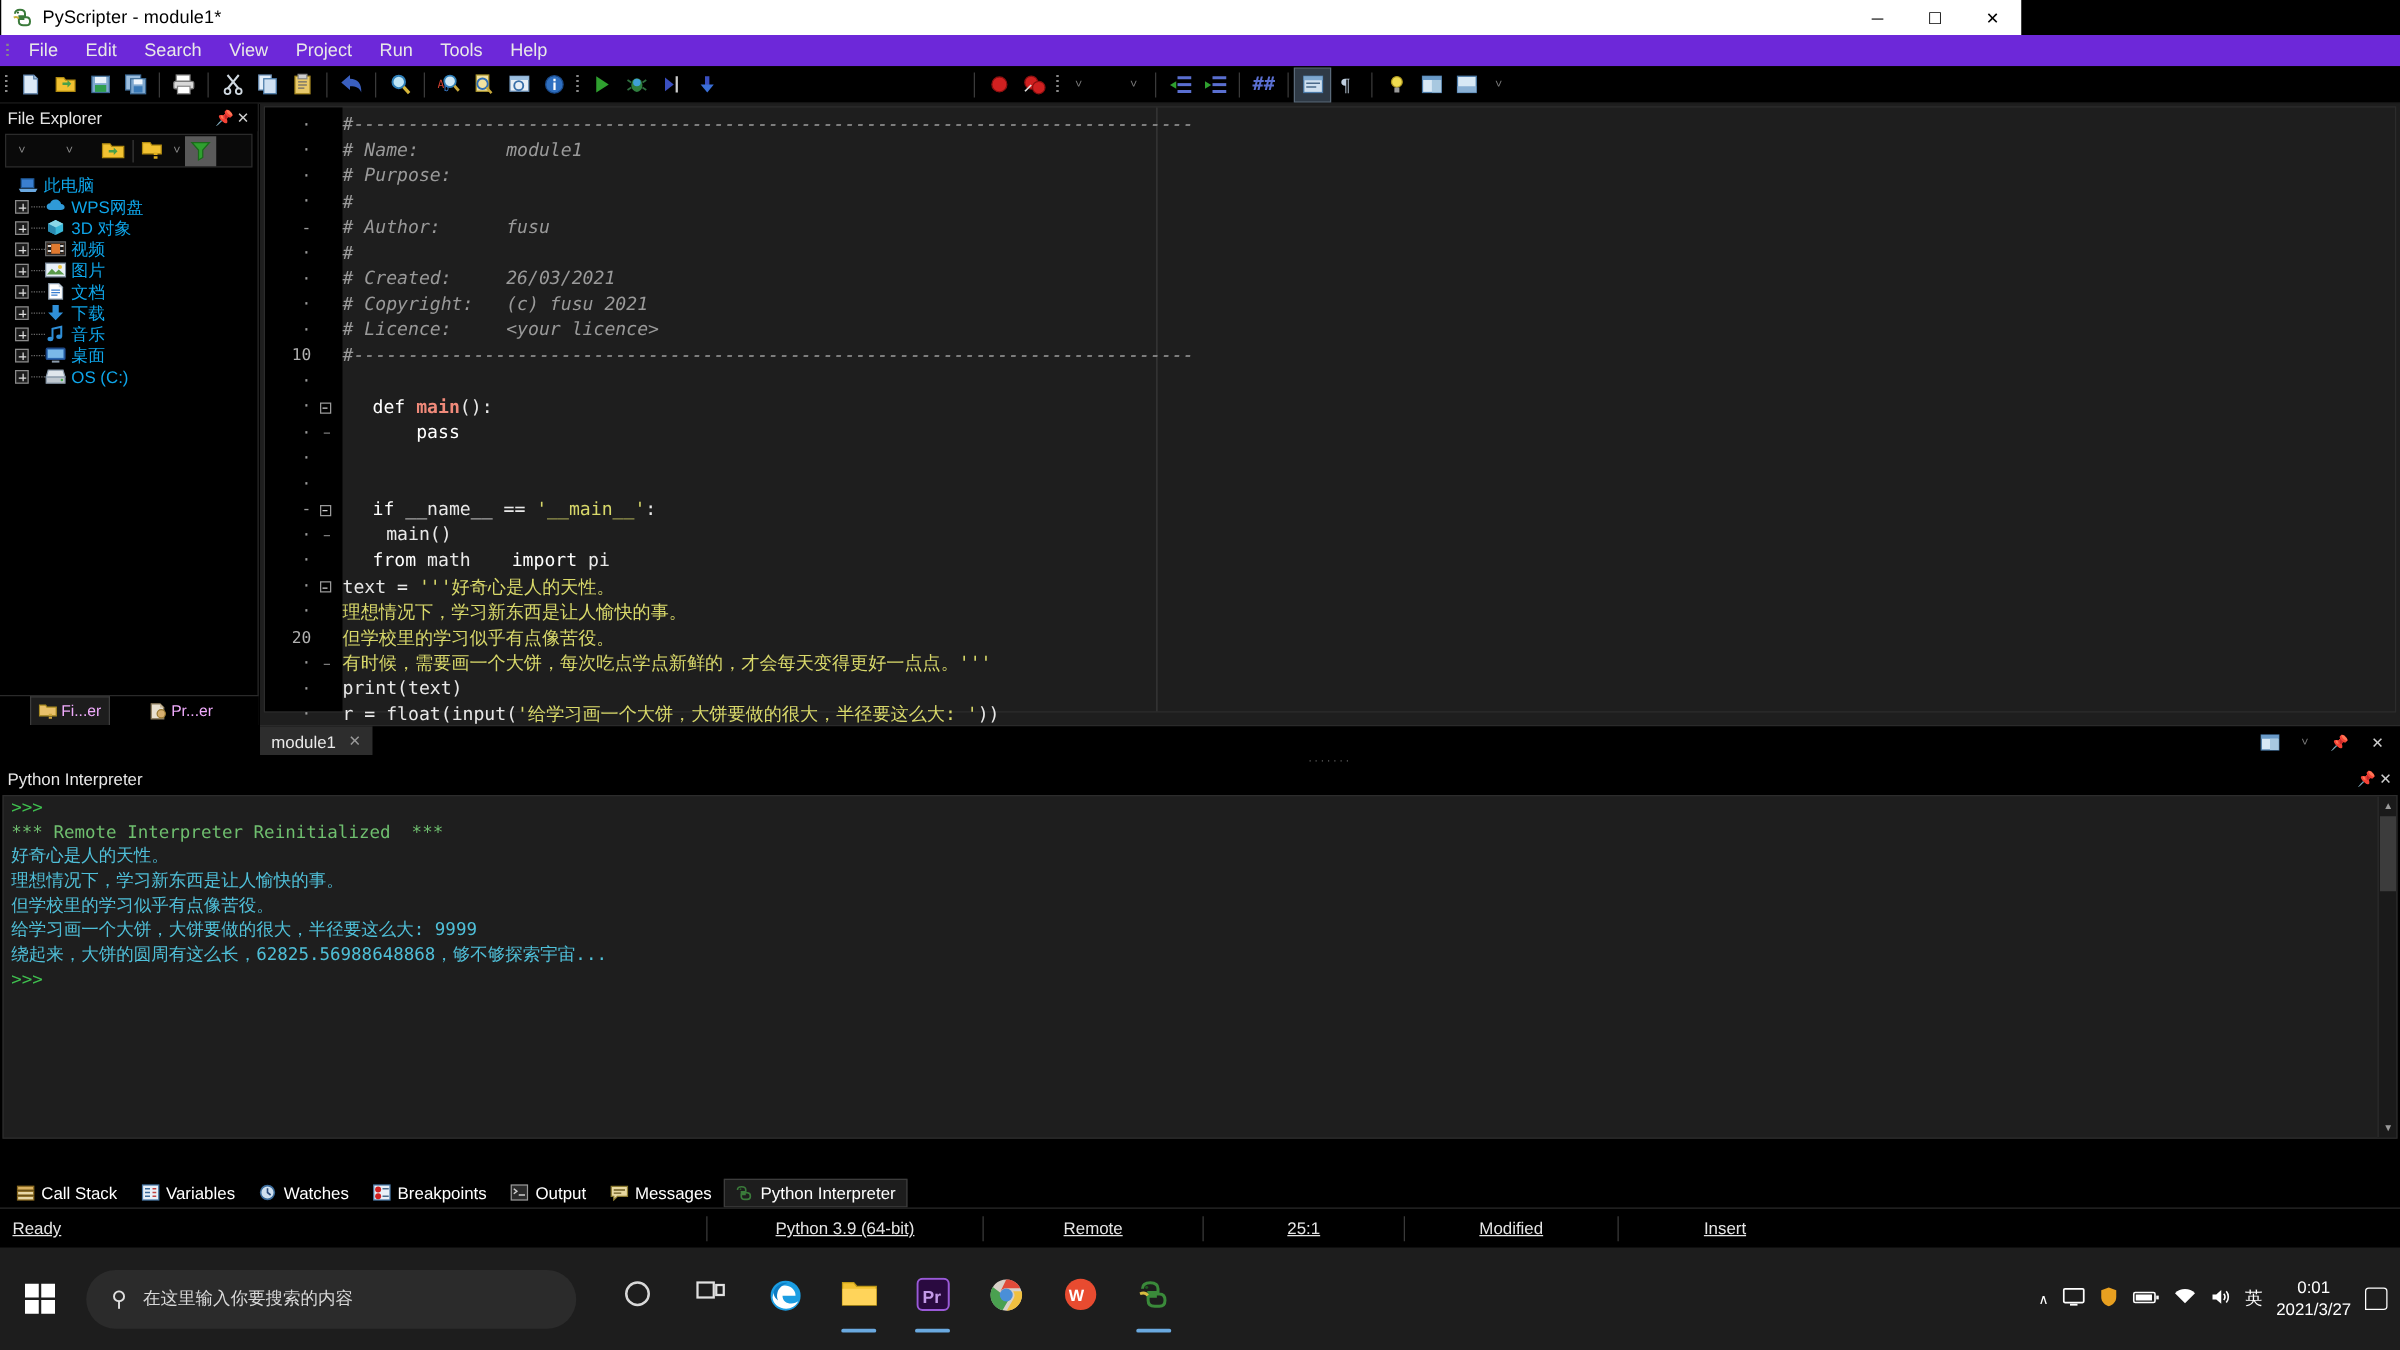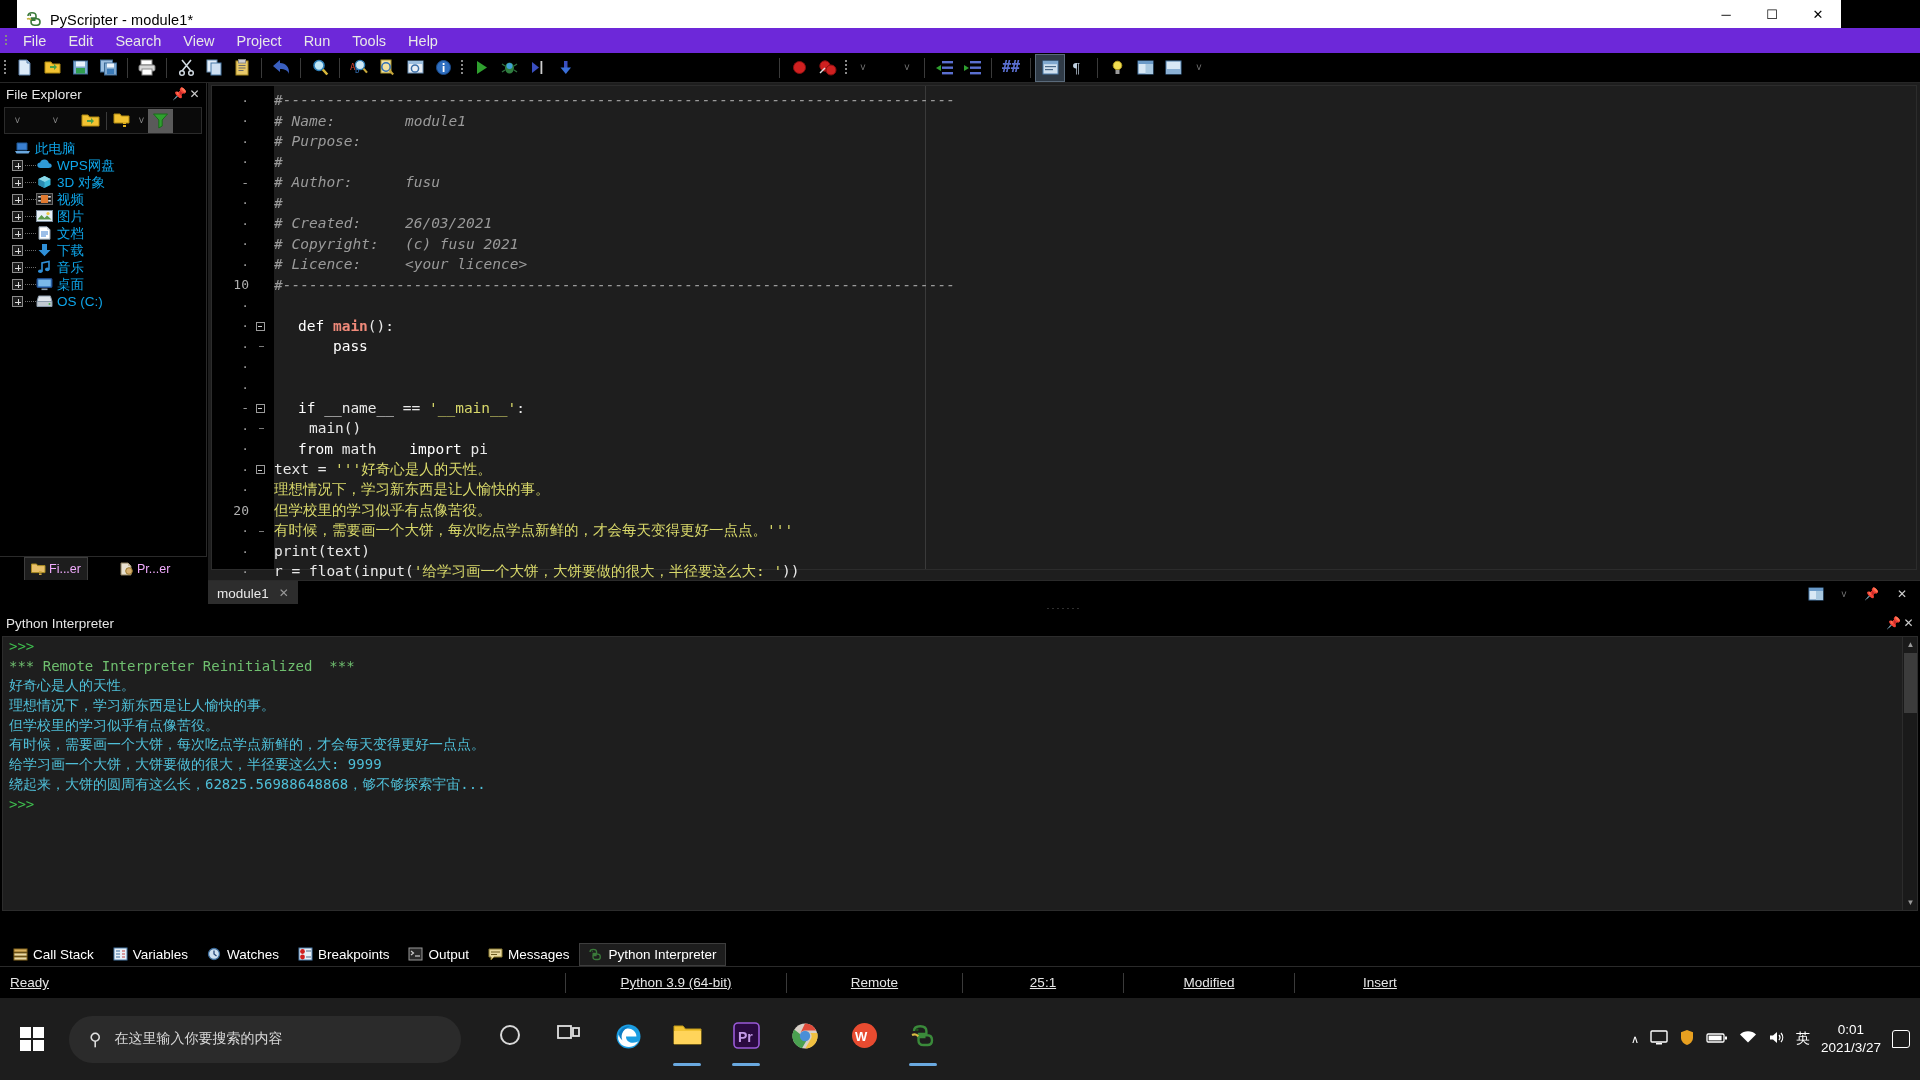--- a/index.html
+++ b/index.html
@@ -6,22 +6,22 @@
   html, body {
     width: 1920px; height: 1080px;
     background: #000;
     font-family: "Liberation Sans", sans-serif;
     overflow: hidden;
   }
   .app { position: relative; width: 1920px; height: 1080px; background:#000; }
 
   
   .titlebar {
-    position:absolute; left:17px; top:0; width:1824px; height:28px;
-    background:#ffffff; display:flex; align-items:flex-end;
+    position:absolute; left:1px; top:0; width:1616px; height:28px;
+    background:#ffffff; display:flex; align-items:center;
   }
   .titlebar .app-icon {
     width:18px; height:18px; margin-left:8px; margin-right:7px;
     position:relative; flex:0 0 auto;
   }
   .titlebar .title-text {
     font-size:14.5px; color:#000; letter-spacing:0.1px; white-space:nowrap;
   }
   .win-btns { position:absolute; right:0; top:0; height:28px; display:flex; }
   .win-btn {
@@ -776,21 +776,20 @@
       <span class="dock-hdr-btn">✕</span>
     </div>
 
     <div class="interp-body">
       <div id="interp-rows">
           <div class="irow i-prompt">&gt;&gt;&gt;</div>
           <div class="irow i-sys">*** Remote Interpreter Reinitialized  ***</div>
           <div class="irow i-out">好奇心是人的天性。</div>
           <div class="irow i-out">理想情况下，学习新东西是让人愉快的事。</div>
           <div class="irow i-out">但学校里的学习似乎有点像苦役。</div>
-          <div class="irow i-out">有时候，需要画一个大饼，每次吃点学点新鲜的，才会每天变得更好一点点。</div>
           <div class="irow i-out">给学习画一个大饼，大饼要做的很大，半径要这么大: 9999</div>
           <div class="irow i-out">绕起来，大饼的圆周有这么长，62825.56988648868，够不够探索宇宙...</div>
           <div class="irow i-prompt">&gt;&gt;&gt;</div>
         </div>
       <div class="vscroll">
         <div class="vs-arrow">▲</div>
         <div class="vs-thumb"></div>
         <div class="vs-arrow" style="position:absolute;bottom:0;">▼</div>
       </div>
     </div>

